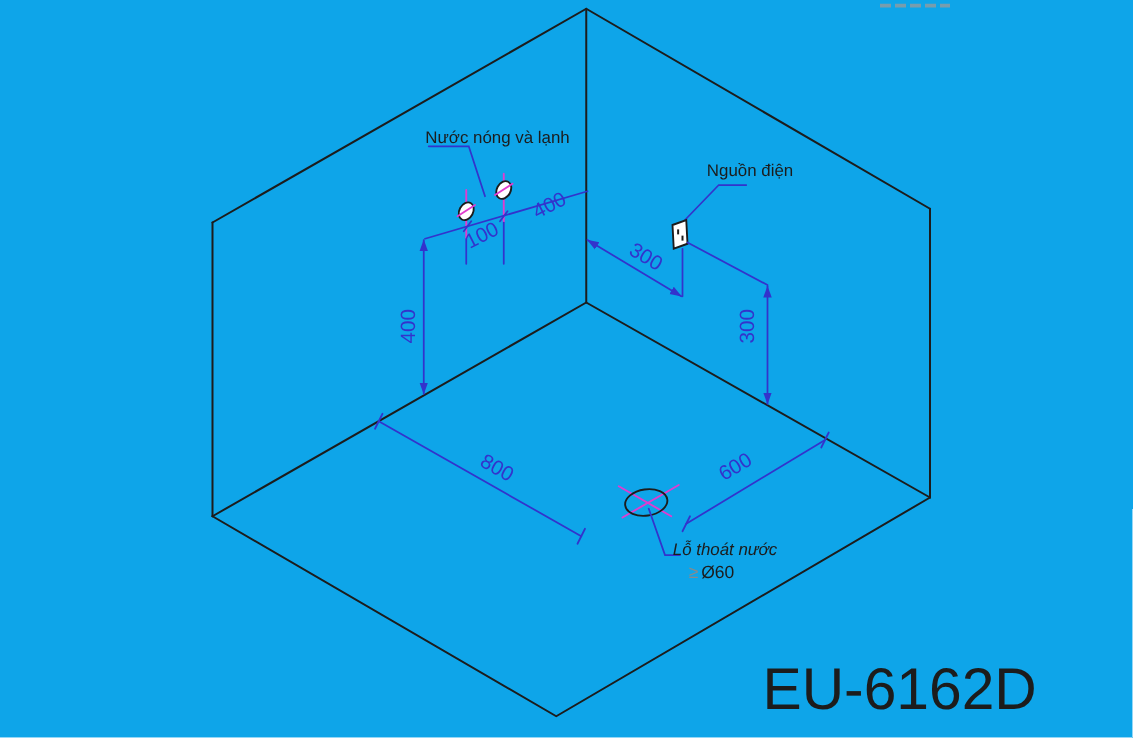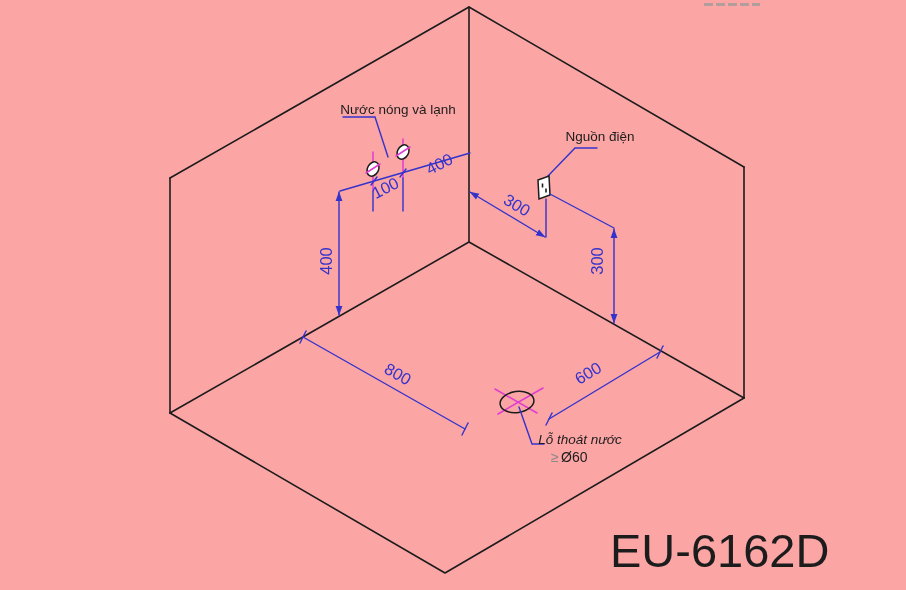--- a/index.html
+++ b/index.html
@@ -1,19 +1,19 @@
 <!DOCTYPE html>
 <html><head>
 <meta charset="utf-8">
 <style>
   html,body{margin:0;padding:0;background:#ffffff;}
   #stage{
     position:relative;
     width:906px;height:590px;
-    background:#fca5a5;
+    background:#0ea5e9;
     overflow:hidden;
     font-family:"Liberation Sans", sans-serif;
   }
   svg{position:absolute;left:0;top:0;}
   .struct{stroke:#1c1c1c;stroke-width:1.6;fill:none;stroke-linecap:round;stroke-linejoin:round;}
   .dim{stroke:#3333cc;stroke-width:1.4;fill:none;stroke-linecap:round;}
   .mag{stroke:#e03cd0;stroke-width:1.5;fill:none;stroke-linecap:round;}
   .fixture{stroke:#1c1c1c;stroke-width:1.5;fill:#ffffff;}
   .dimtext{fill:#3333cc;font-size:16.5px;font-family:"Liberation Sans",sans-serif;}
   .labeltext{fill:#1c1c1c;font-size:13.5px;font-family:"Liberation Sans",sans-serif;}

